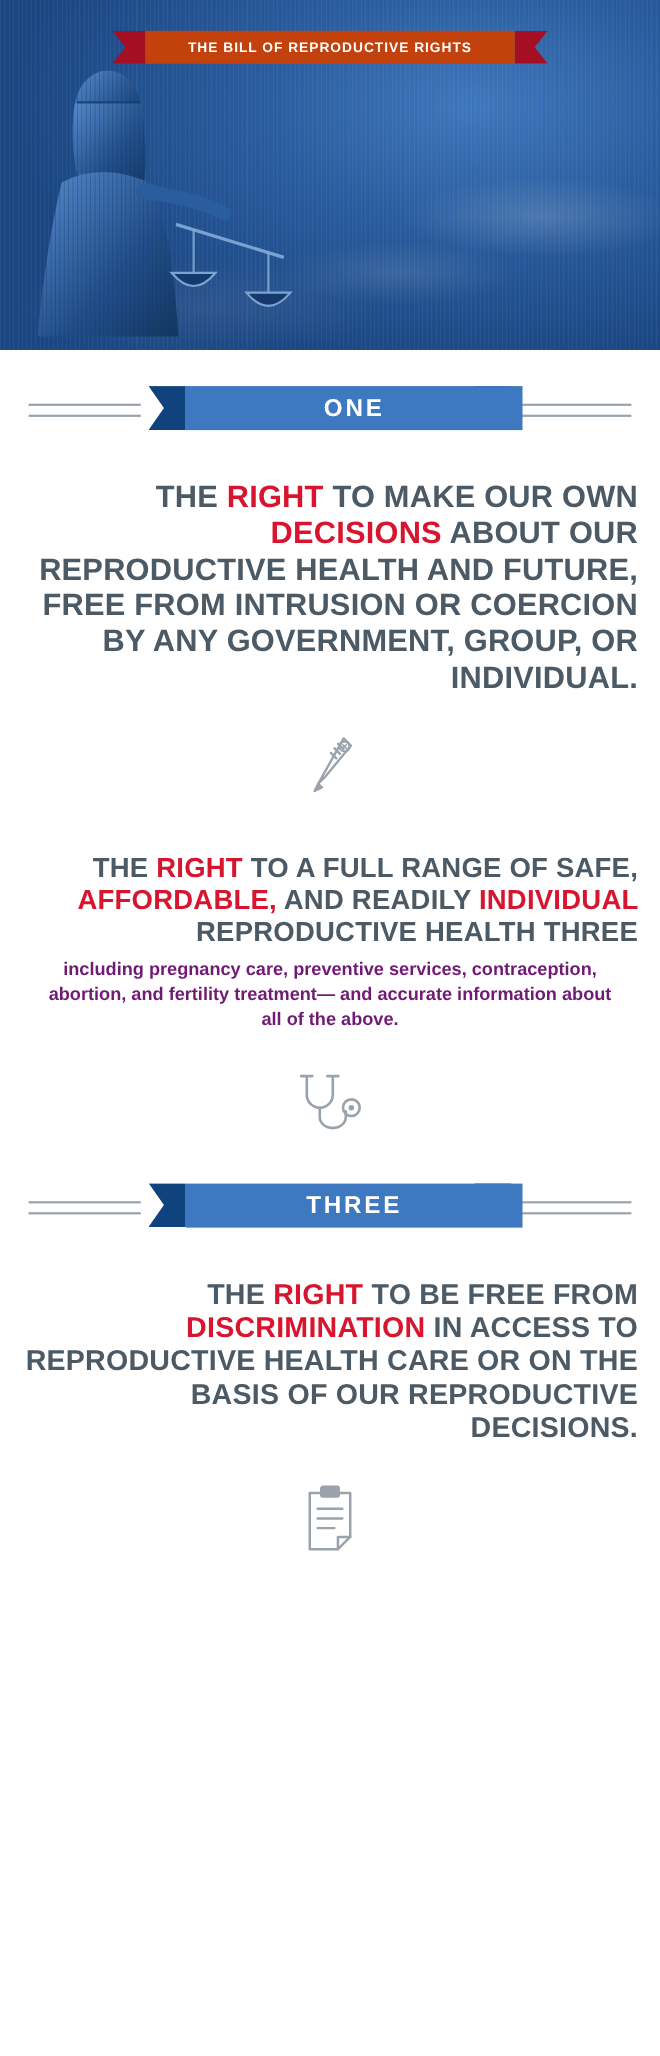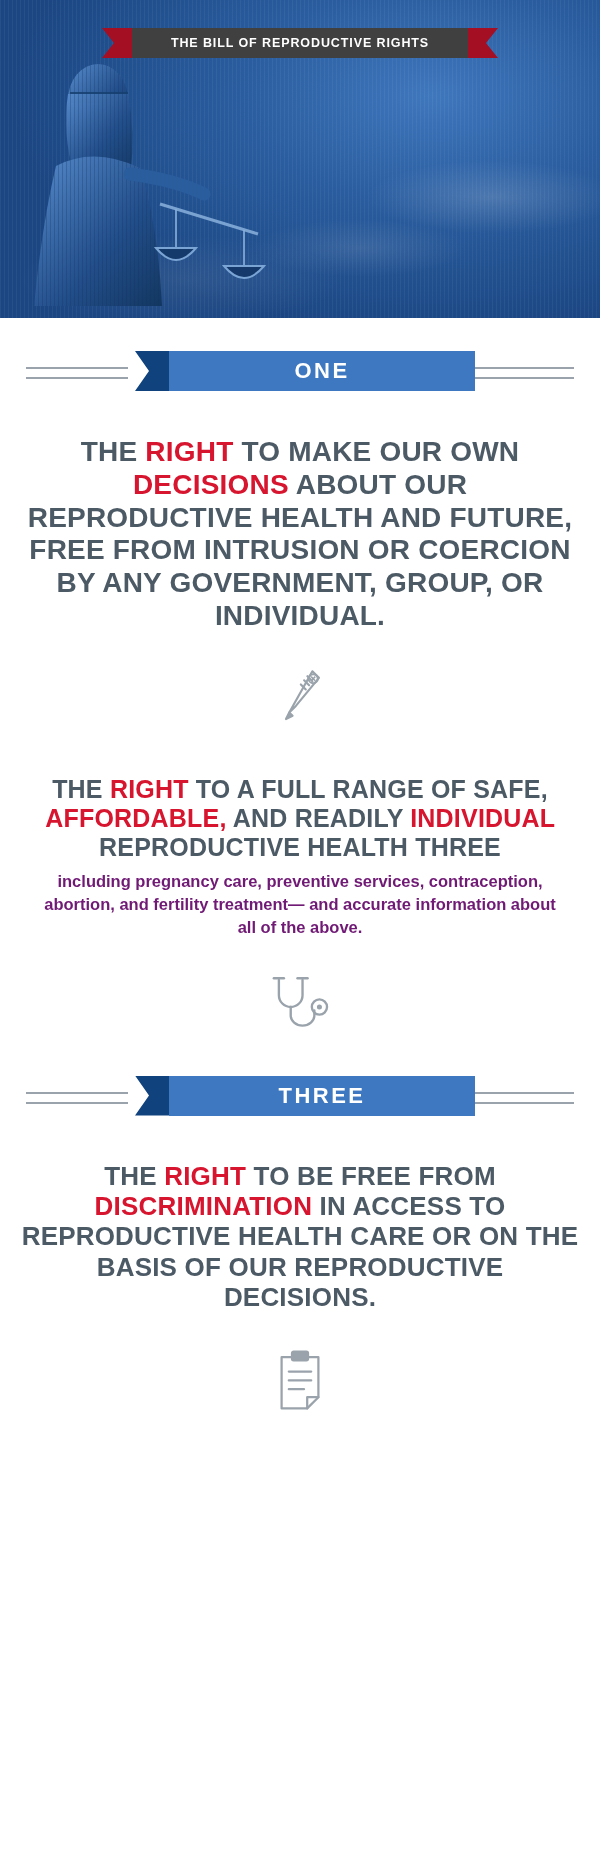--- a/index.html
+++ b/index.html
@@ -60,21 +60,21 @@
     top: 28px;
     width: 396px;
     height: 30px;
   }
   .banner-top .ribbon-body {
     position: absolute;
     left: 30px;
     top: 0;
     width: 336px;
     height: 30px;
-    background: #404040;
+    background: #c2410c;
     display: flex;
     align-items: center;
     justify-content: center;
   }
   .banner-top .tail-l,
   .banner-top .tail-r {
     position: absolute;
     top: 0;
     width: 30px;
     height: 30px;
@@ -152,21 +152,21 @@
   }
   .ribbon-label {
     color: #ffffff;
     font-size: 22px;
     font-weight: bold;
     letter-spacing: 2.5px;
   }
 
   
   .headline {
-    text-align: center;
+    text-align: right;
     color: #4c5a66;
     font-weight: bold;
     line-height: 1.17;
     padding: 0 20px;
     letter-spacing: 0.2px;
   }
   .hl-1 { font-size: 28px; margin-top: 42px; }
   .hl-2 { font-size: 25px; margin-top: 46px; }
   .hl-3 { font-size: 26px; margin-top: 42px; }
   .hl-red { color: #d8152f; }

